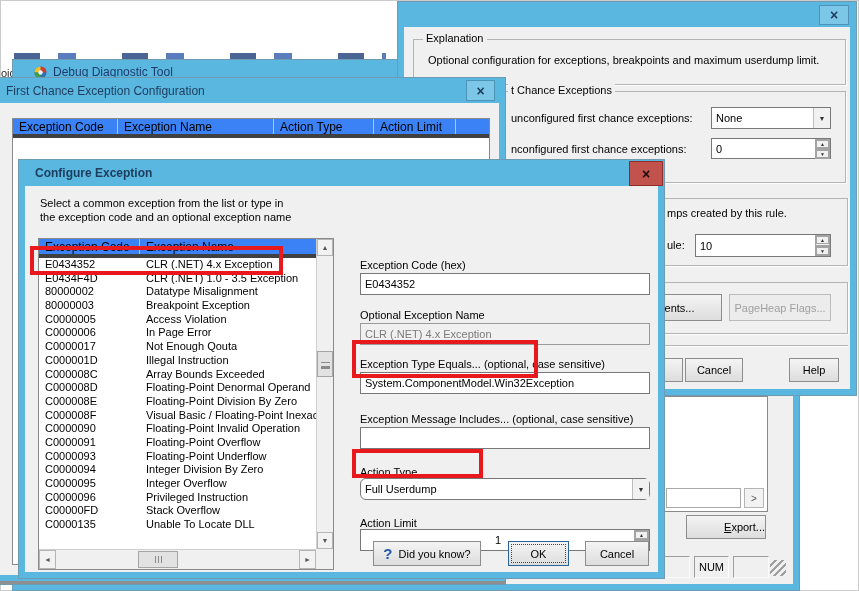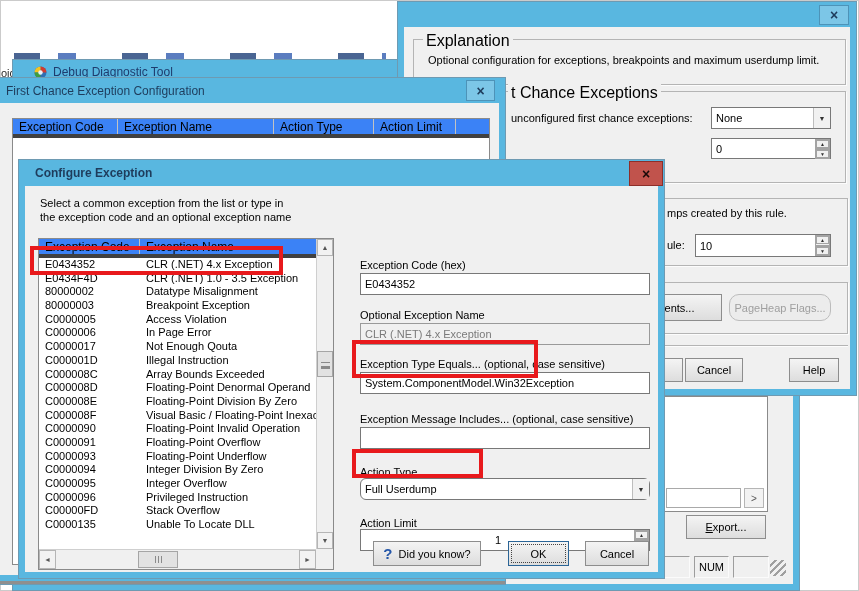--- a/index.html
+++ b/index.html
@@ -14,39 +14,39 @@
               color:#1e3c5c; font-size:12px; white-space:nowrap; overflow:hidden; }
   .winbody { position:absolute; left:6px; right:6px; bottom:6px; background:#f0f0f0; }
   .closebtn { position:absolute; display:flex; align-items:center; justify-content:center;
               font-size:14px; font-weight:bold; line-height:1; }
   .closebtn.blue { background:#7cc6e7; border:1px solid #4d93b8; color:#1e3c5c; }
   .closebtn.red  { background:#c1534c; border:1px solid #8d2f2a; color:#1b0908; }
   
   .lbl { position:absolute; font-size:11px; color:#000; white-space:nowrap; }
   .btn { position:absolute; background:linear-gradient(#f4f4f4,#dddddd); border:1px solid #8d8d8d;
          font-size:11px; color:#000; display:flex; align-items:center; justify-content:center; white-space:nowrap; }
-  .btn.disabled { color:#9f9f9f; border-color:#bcbcbc; background:#ececec;border-radius:10px; }
+  .btn.disabled { color:#9f9f9f; border-color:#bcbcbc; background:#ececec; }
   .btn.focused { border:1px solid #2a6496; outline:1px dotted #444; outline-offset:-4px; }
   .field { position:absolute; background:#fff; border:1px solid #787878; font-size:11px;
            color:#000; padding:0 4px; display:flex; align-items:center; }
   input.field { font-family:"Liberation Sans", sans-serif; }
   .field.disabled { background:#f0f0f0; color:#7a7a7a; border-color:#9a9a9a; }
   .combo { position:absolute; background:#fff; border:1px solid #787878; font-size:11px;
            display:flex; align-items:center; padding-left:4px; }
   .comboarrow { margin-left:auto; width:17px; align-self:stretch; background:#f1f1f1;
                 border-left:1px solid #bdbdbd; display:flex; align-items:center; justify-content:center;
                 font-size:7px; color:#333; }
   .spin { position:absolute; background:#fff; border:1px solid #787878; font-size:11px;
           display:flex; align-items:center; padding-left:4px; }
   .spin.right .val { margin-left:auto; padding-right:3px; }
   .spinbtns { margin-left:auto; width:15px; align-self:stretch; display:flex; flex-direction:column; }
   .spinbtns span { flex:1; background:#f0f0f0; border:1px solid #a3a3a3; display:flex;
                    align-items:center; justify-content:center; font-size:5px; color:#333; }
   .groupbox { position:absolute; border:1px solid #b4b4b4; box-shadow:1px 1px 0 #fcfcfc; }
-  .grouplabel { position:absolute; background:#f0f0f0; padding:0 3px; font-size:16px; white-space:nowrap; }
+  .grouplabel { position:absolute; background:#f0f0f0; padding:0 3px; font-size:11px; white-space:nowrap; }
   .sep { position:absolute; height:0; border-top:1px solid #b4b4b4; border-bottom:1px solid #fcfcfc; }
   
   .listbox { position:absolute; background:#fff; border:1px solid #8a8a8a; }
   .lhead { position:absolute; top:0; left:0; background:#3b82f6; border-bottom:4px solid #404040;
            font-size:12px; display:flex; align-items:center; }
   .lhead .hc { height:100%; display:flex; align-items:center; padding-left:6px;
                border-right:1px solid #c2c2c2; overflow:hidden; white-space:nowrap; }
   .rows { position:absolute; overflow:hidden; background:#fff; }
   .lrow { position:relative; height:13.7px; line-height:13.7px; font-size:11px; white-space:nowrap; }
   .lrow .c1 { position:absolute; left:6px; }
@@ -98,21 +98,21 @@
     <div class="winbody" style="top:24px;">
 
       <div style="position:absolute; left:645px; top:312px; width:104px; height:116px;
                   background:#fff; border:1px solid #8a8a8a;"></div>
       <div style="position:absolute; left:647px; top:404px; width:75px; height:20px;
                   background:#fff; border:1px solid #a9a9a9;"></div>
       <div class="sbbtn" style="position:absolute; left:725px; top:404px; width:20px; height:20px; font-size:10px;">
         <span>&gt;</span>
       </div>
 
-      <div class="btn" style="left:667px; top:431px; width:80px; height:24px;">
+      <div class="btn" style="left:667px; top:431px; width:80px; height:24px;justify-content:flex-end;">
         <span><span class="u">E</span><span>xport...</span></span>
       </div>
 
       <div class="sunken" style="left:441px; top:472px; width:230px; height:22px;"></div>
       <div class="sunken" style="left:675px; top:472px; width:35px; height:22px;">
         <span>NUM</span>
       </div>
       <div class="sunken" style="left:714px; top:472px; width:36px; height:22px;"></div>
       <div class="grip" style="left:751px; top:476px; width:16px; height:16px;"></div>
     </div>
@@ -130,20 +130,21 @@
 
       <div class="groupbox" style="left:9px; top:64px; width:433px; height:92px;"></div>
       <div class="grouplabel" style="left:104px; top:57px;">t Chance Exceptions</div>
       <div class="lbl" style="left:107px; top:85px;">unconfigured first chance exceptions:</div>
       <div class="combo" style="left:307px; top:80px; width:120px; height:22px;">
         <span>None</span>
         <span class="comboarrow">
           <span>▼</span>
         </span>
       </div>
+      <div class="lbl" style="left:107px; top:116px;">nconfigured first chance exceptions:</div>
       <div class="spin" style="left:307px; top:111px; width:120px; height:21px;">
         <span class="val">0</span>
         <span class="spinbtns">
           <span>
               <span>▲</span>
             </span>
           <span>
               <span>▼</span>
             </span>
         </span>

